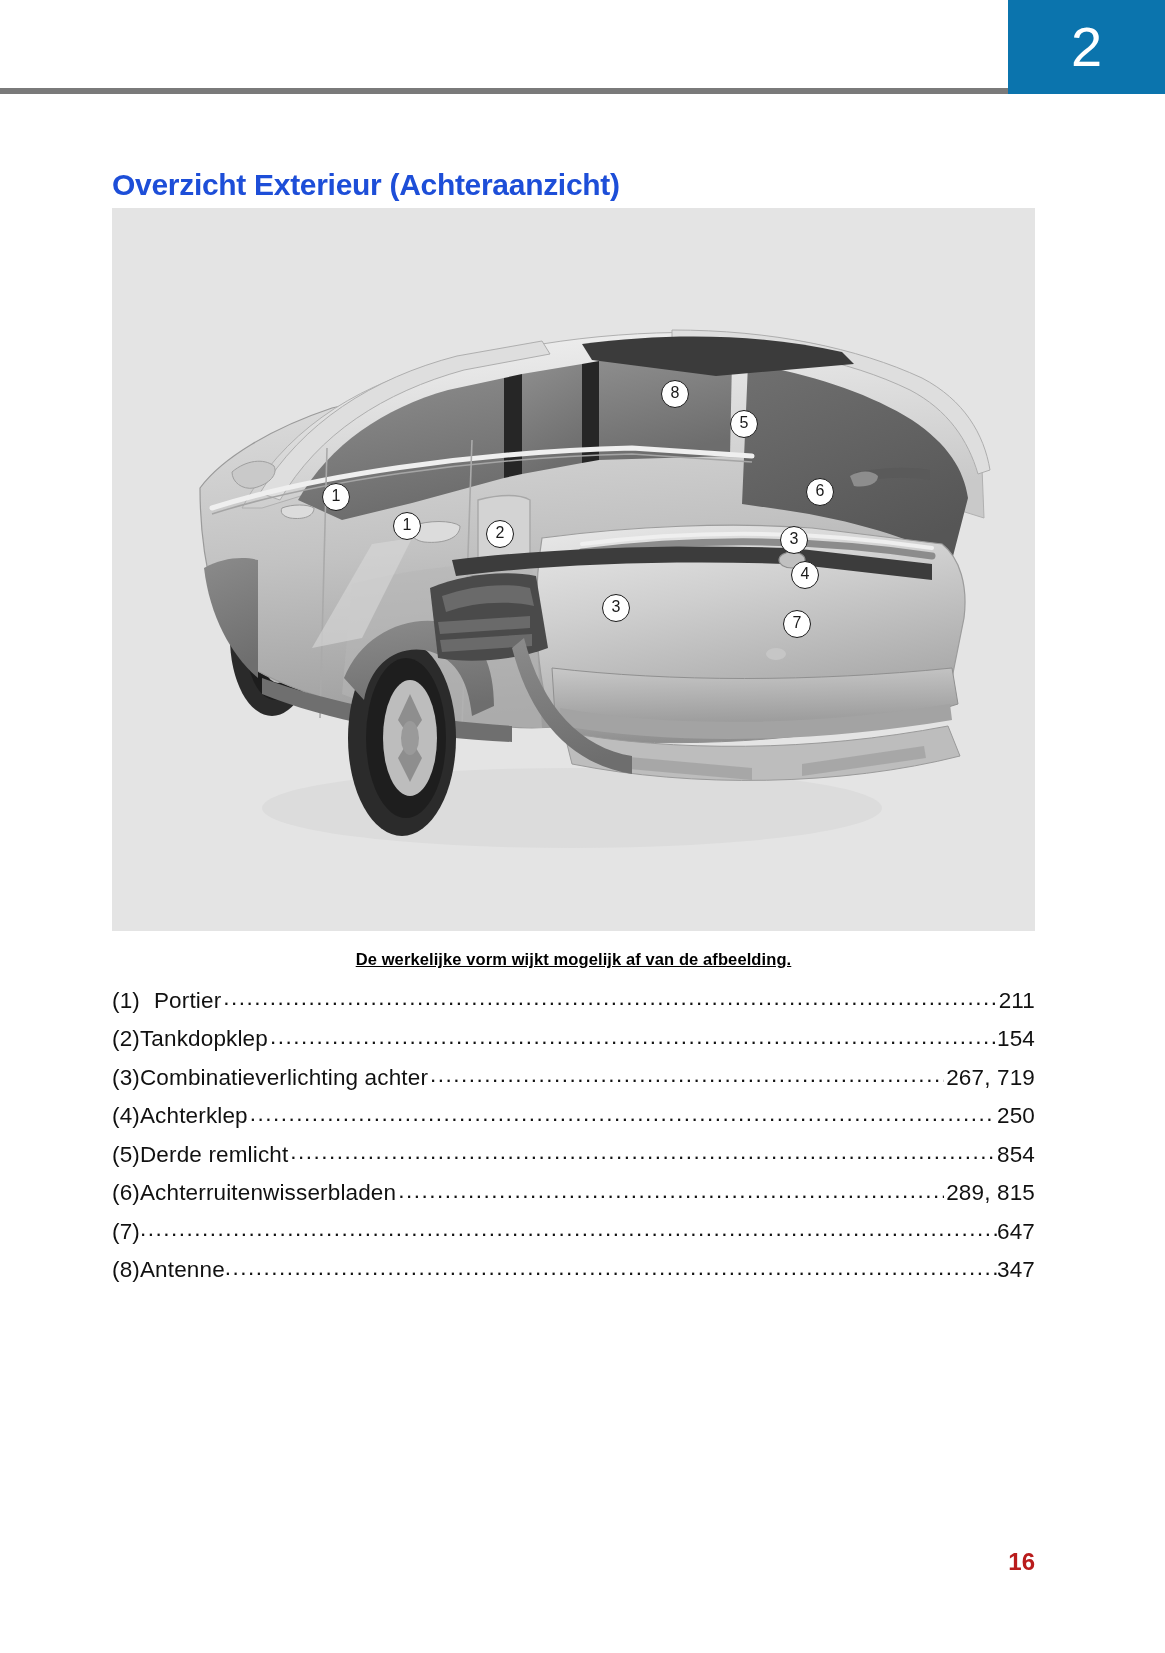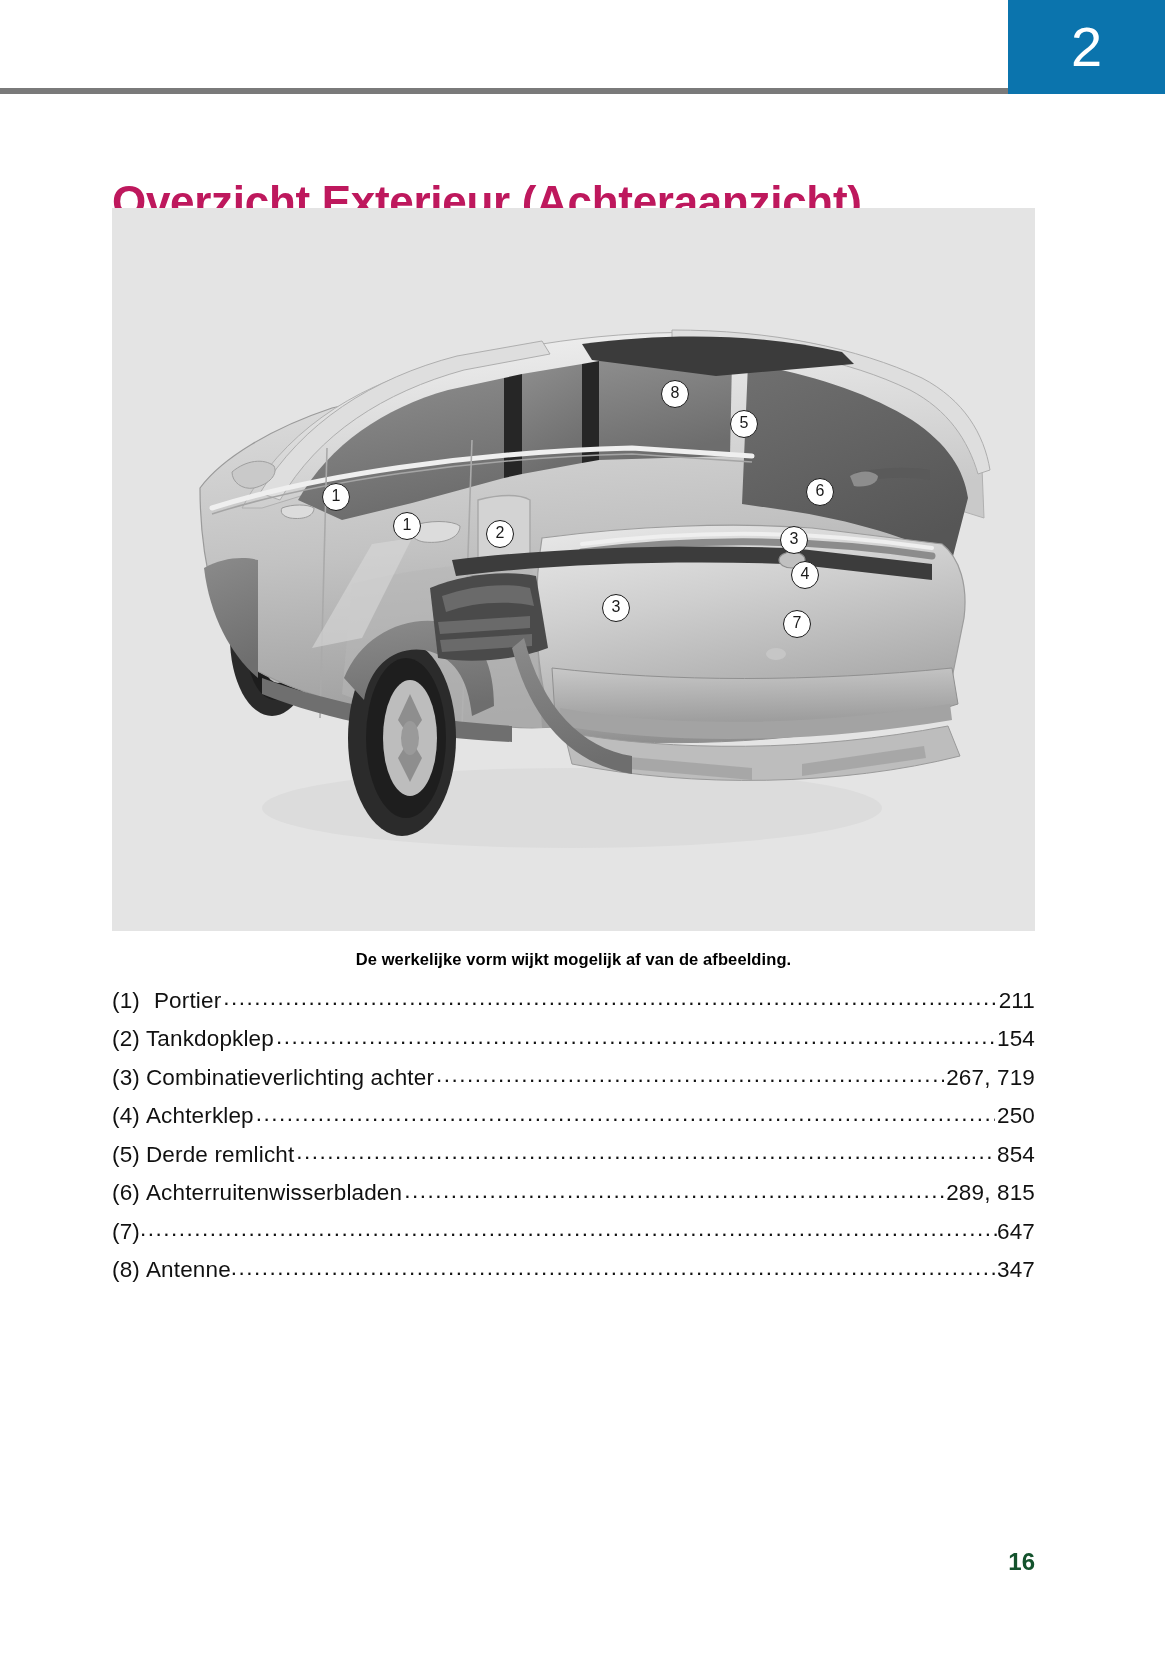--- a/index.html
+++ b/index.html
@@ -45,22 +45,22 @@
     text-align: center;
     letter-spacing: 0px;
   }
 
   
   #page-title {
     position: absolute;
     left: 112px;
     top: 148px;
     width: 920px;
-    color: #be185d;
-    font-size: 44px;
+    color: #1d4ed8;
+    font-size: 30px;
     font-weight: bold;
     letter-spacing: -0.3px;
     white-space: nowrap;
   }
 
   
   #illustration-panel {
     position: absolute;
     left: 112px;
     top: 208px;
@@ -96,20 +96,21 @@
   #figure-caption {
     position: absolute;
     left: 112px;
     top: 950px;
     width: 923px;
     text-align: center;
     font-size: 16.5px;
     font-weight: bold;
     color: #000000;
     letter-spacing: 0.1px;
+    text-decoration: underline;
   }
 
   
   #legend-list {
     position: absolute;
     left: 112px;
     top: 985px;
     width: 923px;
   }
   .legend-row {
@@ -119,21 +120,20 @@
     color: #111111;
     height: 38.5px;
     letter-spacing: 0.15px;
     white-space: nowrap;
   }
   .legend-num {
     flex: 0 0 auto;
   }
   .legend-label {
     flex: 0 0 auto;
-    margin-left: 6px;
   }
   .legend-dots {
     flex: 1 1 auto;
     overflow: hidden;
     margin: 0 2px;
     position: relative;
     height: 1em;
   }
   .legend-dots::before {
     content: "...................................................................................................................................................................";
@@ -152,21 +152,21 @@
 
   
   #page-number {
     position: absolute;
     left: 935px;
     top: 1548px;
     width: 100px;
     text-align: right;
     font-size: 24px;
     font-weight: bold;
-    color: #14532d;
+    color: #b91c1c;
   }
 </style>
 </head>
 <body>
 
 <div id="header-rule"></div>
 <div id="chapter-tab"></div>
 <div id="chapter-number">2</div>
 
 <h1 id="page-title">Overzicht Exterieur (Achteraanzicht)</h1>

